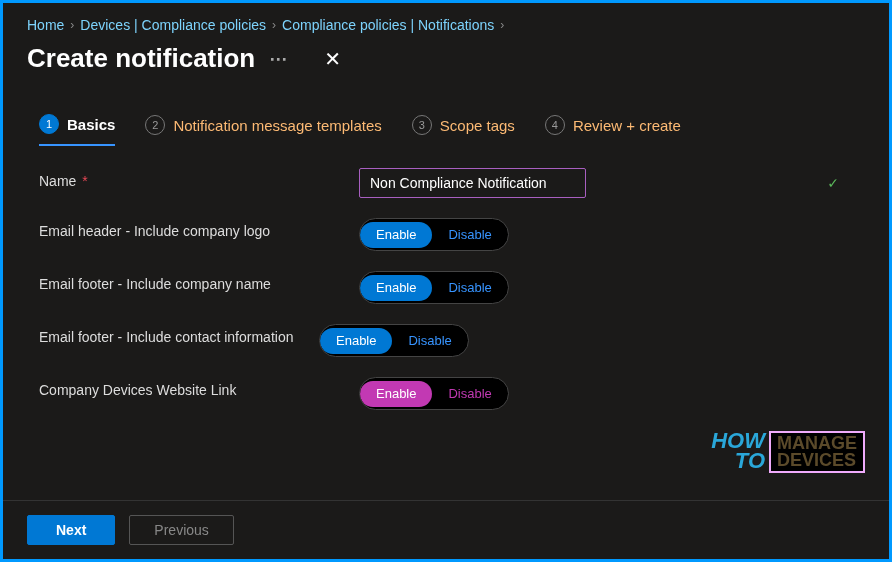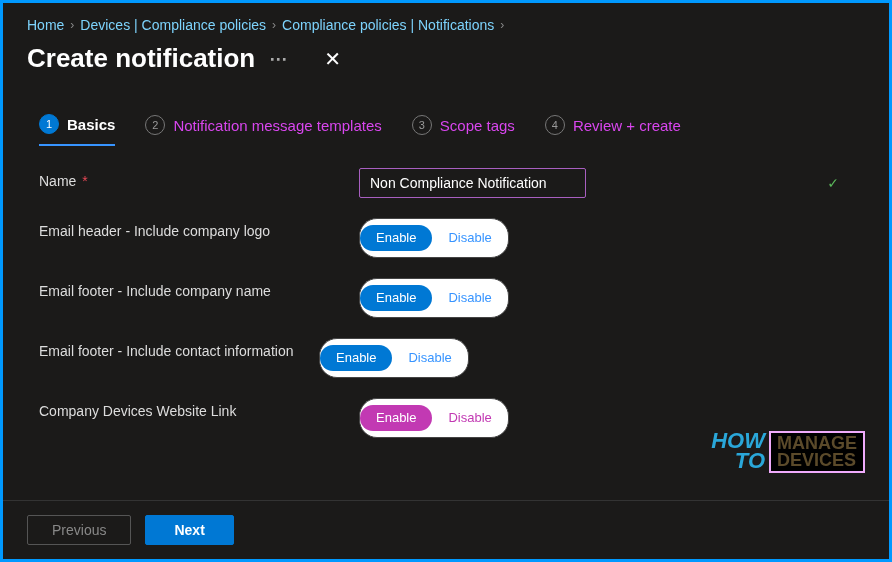--- a/index.html
+++ b/index.html
@@ -44,21 +44,21 @@
     gap: 30px;
     padding: 30px 36px 0;
     align-items: center;
   }
   .tab { display: flex; align-items: center; gap: 8px; cursor: pointer; padding-bottom: 10px; }
   .tab .num {
     width: 20px; height: 20px; border-radius: 50%;
     display: inline-flex; align-items: center; justify-content: center;
     font-size: 11px; border: 1px solid #777; color: #999;
   }
-  .tab .lbl { color: #d946ef; font-size: 15px; }
+  .tab .lbl { color: #fdba74; font-size: 15px; }
   .tab.active { border-bottom: 2px solid #3794ff; }
   .tab.active .num { background: #0078d4; border-color: #0078d4; color: #fff; }
   .tab.active .lbl { color: #fff; font-weight: 600; }
   .form { padding: 22px 36px; }
   .row { display: flex; align-items: flex-start; margin-bottom: 20px; }
   .row .label { width: 320px; font-size: 14px; color: #ddd; padding-top: 4px; line-height: 1.3; }
   .req { color: #e74856; margin-left: 2px; }
   .text-input {
     flex: 1; max-width: 490px;
     background: #1b1a19;
@@ -70,22 +70,22 @@
     position: relative;
   }
   .input-wrap { position: relative; flex: 1; max-width: 490px; }
   .check-ic {
     position: absolute; right: 10px; top: 50%; transform: translateY(-50%);
     color: #5bb85b; font-size: 14px;
   }
   .toggle {
     display: inline-flex; align-items: center;
     border: 1px solid #444; border-radius: 18px;
-    overflow: hidden; height: 40px;
-    background: #ffffff;
+    overflow: hidden; height: 33px;
+    background: #000000;
   }
   .toggle span {
     padding: 0 16px; font-size: 13px; line-height: 26px;
     cursor: pointer;
   }
   .toggle .on { background: #0078d4; color: #fff; border-radius: 18px; }
   .toggle .off-label { color: #3794ff; }
   .toggle.alt .on { background: #c239b3; }
   .toggle.alt .off-label { color: #c239b3; }
   .footer {
@@ -207,15 +207,15 @@
     <div class="how">HOW</div>
     <div class="to">TO</div>
   </div>
   <div class="wm-right">
     <div>MANAGE</div>
     <div>DEVICES</div>
   </div>
 </div>
 
 <div class="footer">
+  <button class="btn primary">Next</button>
   <button class="btn">Previous</button>
-  <button class="btn primary">Next</button>
 </div>
 
 </body></html>

